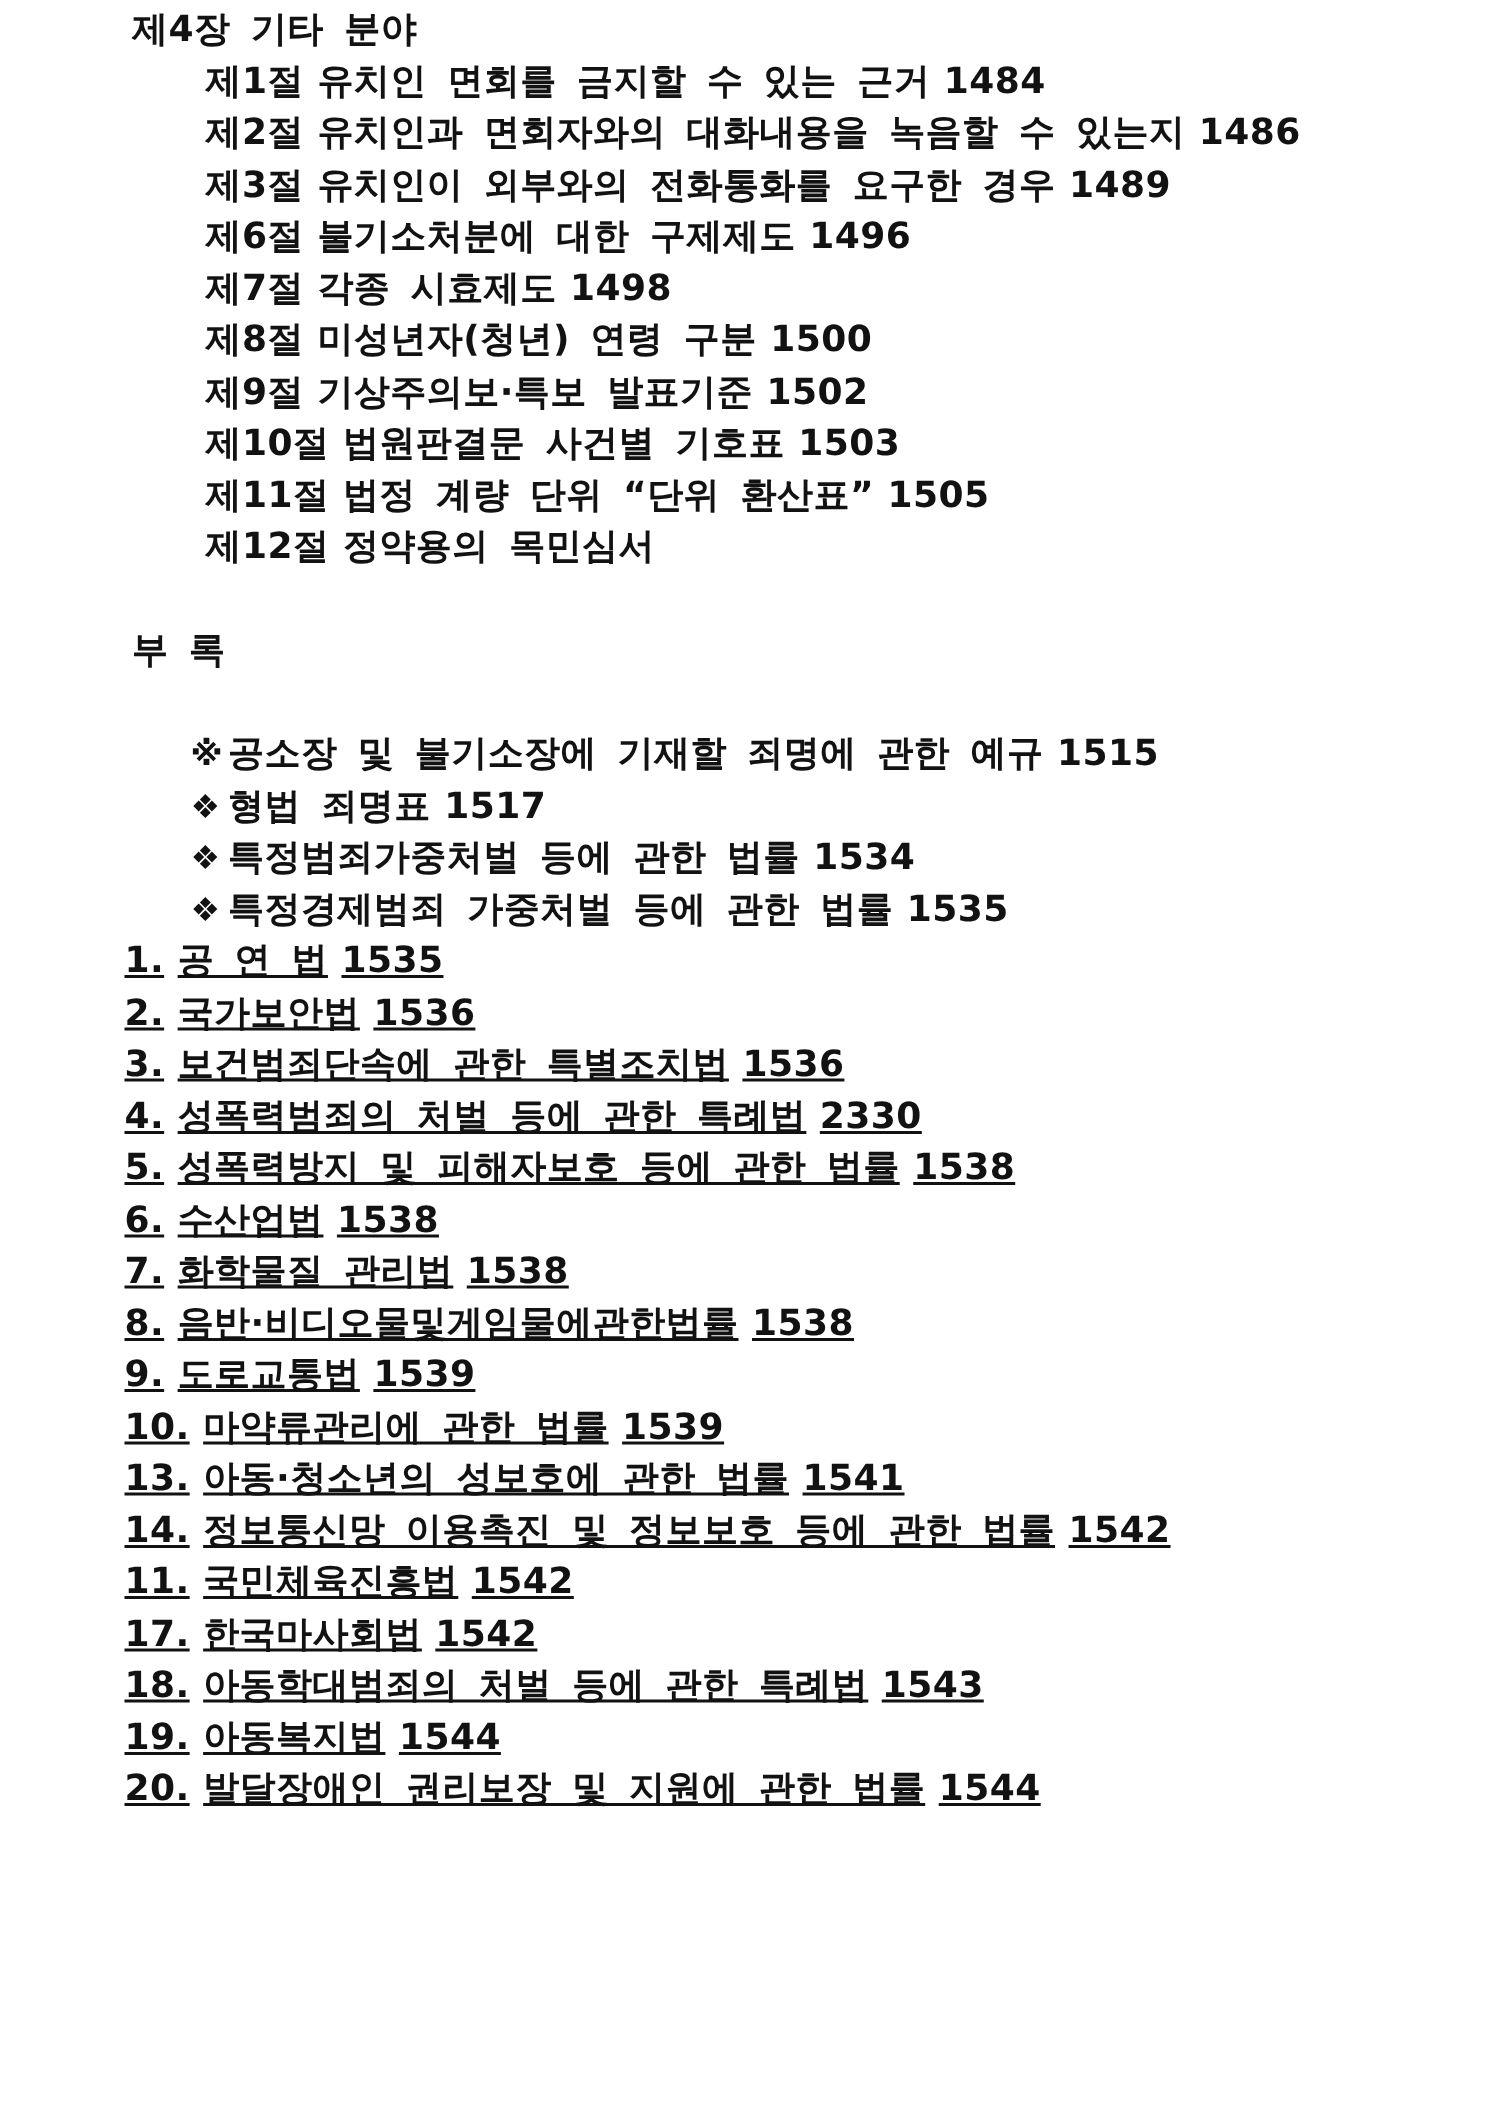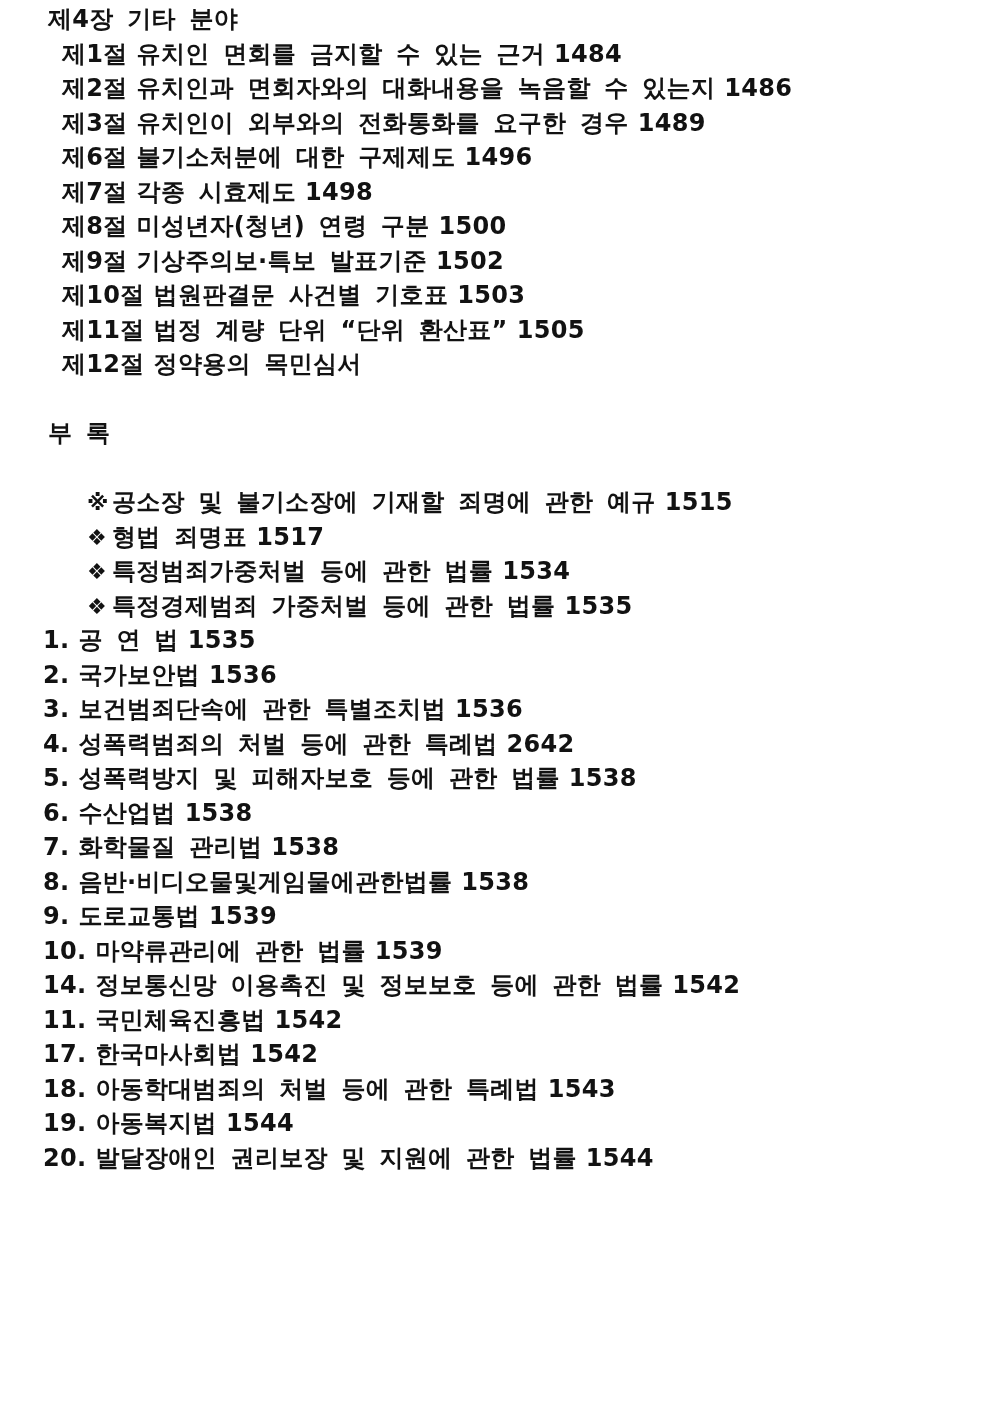--- a/index.html
+++ b/index.html
@@ -13,20 +13,21 @@
     overflow: hidden;
     font-family: "DejaVu Sans", "Liberation Sans", sans-serif;
     color: #121212;
   }
   .page {
     width: 992px;
     height: 1331px;
     box-sizing: border-box;
     padding-top: 2px;
     background: #ffffff;
+    padding-left: 40px;
   }
   .line {
     height: 34.5px;
     line-height: 34.5px;
     font-size: 24px;
     font-weight: 600;
     letter-spacing: 0.3px;
     word-spacing: 5px;
     white-space: nowrap;
   }
@@ -42,22 +43,23 @@
   }
   .marked-list {
     margin-top: 34.5px;      
     margin-left: 36px;
   }
   .marked-item {
     padding-left: 51px;
   }
   .numbered-item {
     padding-left: 43px;
+    text-decoration: underline;
   }
-  .sec-label { margin-right: 9px; }
+  .sec-label { margin-right: 9px; margin-left: 35px; }
   .bullet {
     display: inline-block;
     width: 25px;
     font-size: 22px;
   }
   .item-no { margin-right: 9px; }
   .page-no { margin-left: 9px; }
 </style>
 </head>
 <body>
@@ -102,36 +104,37 @@
   <div class="line marked-item"><span class="bullet">❖</span><span>특정경제범죄 가중처벌 등에 관한 법률</span><span class="page-no">1535</span></div>
 </div>
 
   <div>
   <div class="line numbered-item"><span class="item-no">1.</span><span>공 연 법</span><span class="page-no">1535</span></div>
 
   <div class="line numbered-item"><span class="item-no">2.</span><span>국가보안법</span><span class="page-no">1536</span></div>
 
   <div class="line numbered-item"><span class="item-no">3.</span><span>보건범죄단속에 관한 특별조치법</span><span class="page-no">1536</span></div>
 
-  <div class="line numbered-item"><span class="item-no">4.</span><span>성폭력범죄의 처벌 등에 관한 특례법</span><span class="page-no">2642</span></div>
+  <div class="line numbered-item"><span class="item-no">4.</span><span>성폭력범죄의 처벌 등에 관한 특례법</span><span class="page-no">2330</span></div>
 
   <div class="line numbered-item"><span class="item-no">5.</span><span>성폭력방지 및 피해자보호 등에 관한 법률</span><span class="page-no">1538</span></div>
 
   <div class="line numbered-item"><span class="item-no">6.</span><span>수산업법</span><span class="page-no">1538</span></div>
 
   <div class="line numbered-item"><span class="item-no">7.</span><span>화학물질 관리법</span><span class="page-no">1538</span></div>
 
   <div class="line numbered-item"><span class="item-no">8.</span><span>음반·비디오물및게임물에관한법률</span><span class="page-no">1538</span></div>
 
   <div class="line numbered-item"><span class="item-no">9.</span><span>도로교통법</span><span class="page-no">1539</span></div>
 
   <div class="line numbered-item"><span class="item-no">10.</span><span>마약류관리에 관한 법률</span><span class="page-no">1539</span></div>
 
 
 
+  <div class="line numbered-item"><span class="item-no">13.</span><span>아동·청소년의 성보호에 관한 법률</span><span class="page-no">1541</span></div>
 
   <div class="line numbered-item"><span class="item-no">14.</span><span>정보통신망 이용촉진 및 정보보호 등에 관한 법률</span><span class="page-no">1542</span></div>
 
 
   <div class="line numbered-item"><span class="item-no">11.</span><span>국민체육진흥법</span><span class="page-no">1542</span></div>
 
   <div class="line numbered-item"><span class="item-no">17.</span><span>한국마사회법</span><span class="page-no">1542</span></div>
 
   <div class="line numbered-item"><span class="item-no">18.</span><span>아동학대범죄의 처벌 등에 관한 특례법</span><span class="page-no">1543</span></div>
 

